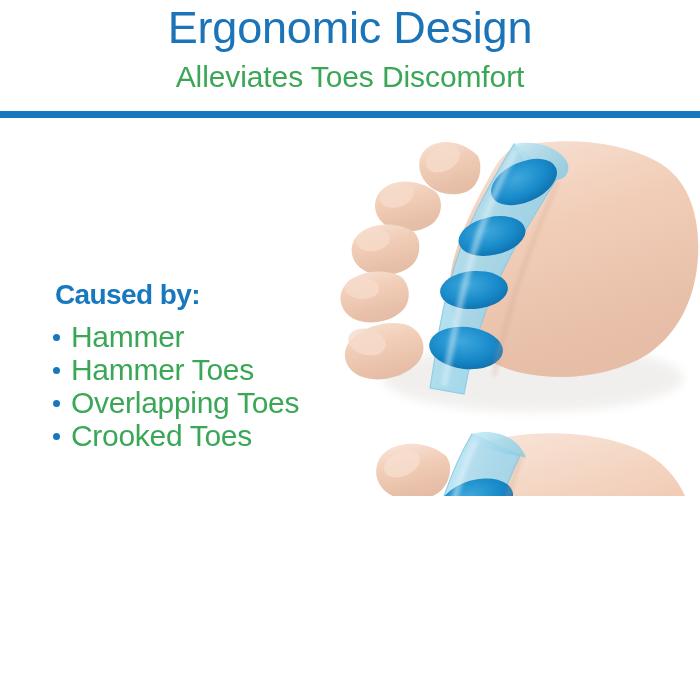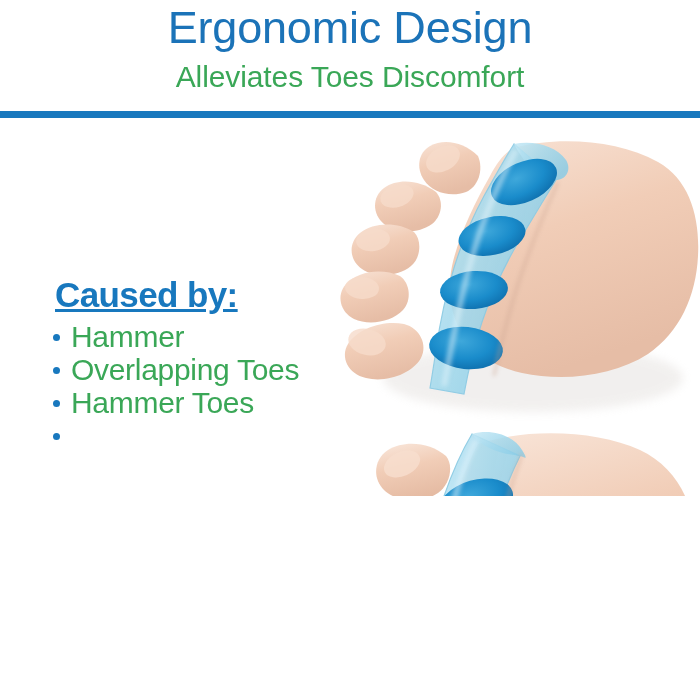--- a/index.html
+++ b/index.html
@@ -56,28 +56,27 @@
   }
 
   
   #caused-panel {
     position: absolute;
     left: 53px;
     top: 276px;
     width: 300px;
   }
   #caused-heading {
-    font-size: 35px;
+    font-size: 28px;
     line-height: 38px;
     font-weight: bold;
     color: #1878be;
     letter-spacing: -0.6px;
     white-space: nowrap;
     margin: 0 0 6px 2px;
-    text-decoration: underline;
   }
   #cause-list {
     list-style: none;
     margin: 0;
     padding: 0;
   }
   #cause-list li {
     position: relative;
     padding-left: 18px;
     font-size: 30px;
@@ -117,28 +116,29 @@
 
   <div id="caused-panel">
     <div id="caused-heading">Caused by:</div>
     <ul id="cause-list">
       <li>
         <span class="bullet"></span>
         <span>Hammer</span>
       </li>
       <li>
         <span class="bullet"></span>
+        <span>Hammer Toes</span>
+      </li>
+      <li>
+        <span class="bullet"></span>
         <span>Overlapping Toes</span>
       </li>
       <li>
         <span class="bullet"></span>
-        <span>Hammer Toes</span>
-      </li>
-      <li>
-        <span class="bullet"></span>
+        <span>Crooked Toes</span>
       </li>
     </ul>
   </div>
 
   <div class="foot-wrap" id="foot-top">
     <svg viewBox="0 0 382 300" xmlns="http://www.w3.org/2000/svg">
       <defs>
         <linearGradient id="skinT" x1="0" y1="0" x2="0.35" y2="1">
           <stop offset="0%" stop-color="#f8e3d6"></stop>
           <stop offset="45%" stop-color="#f1cdb7"></stop>

